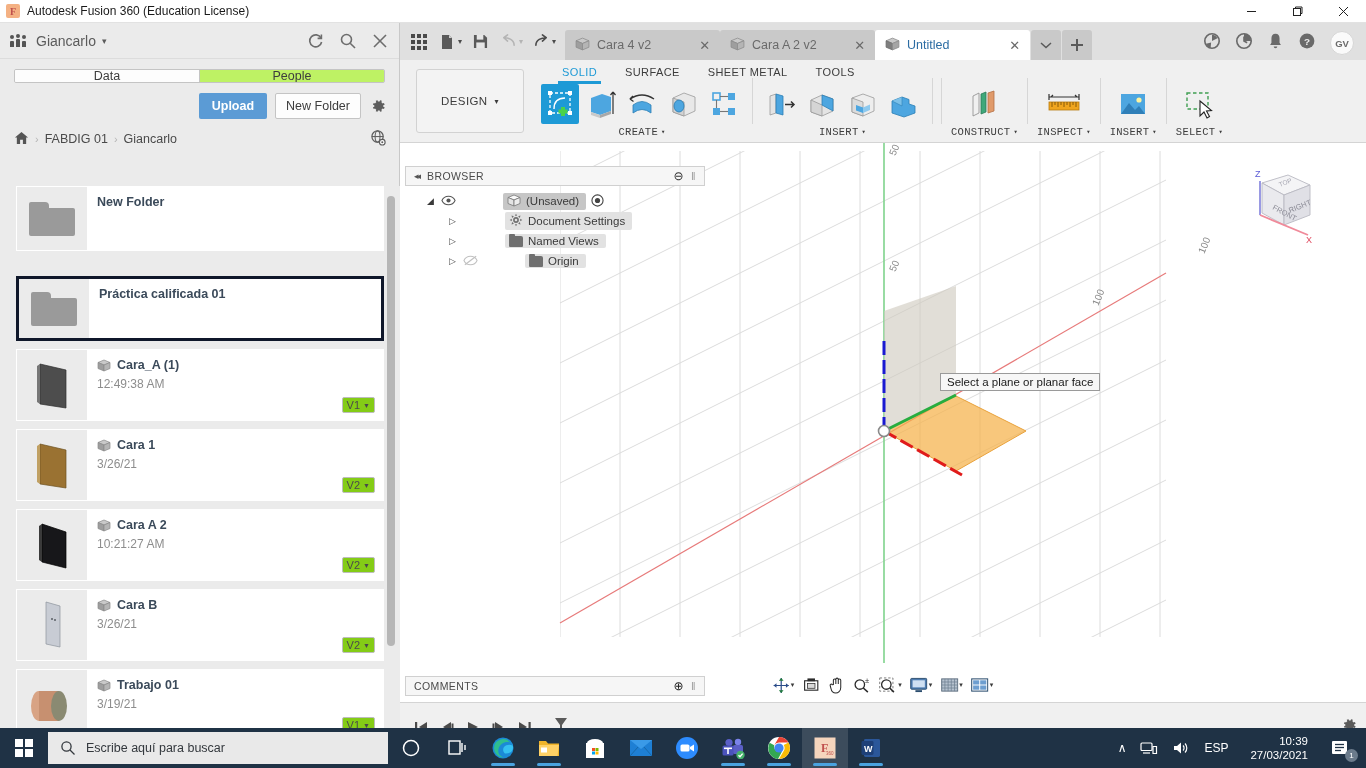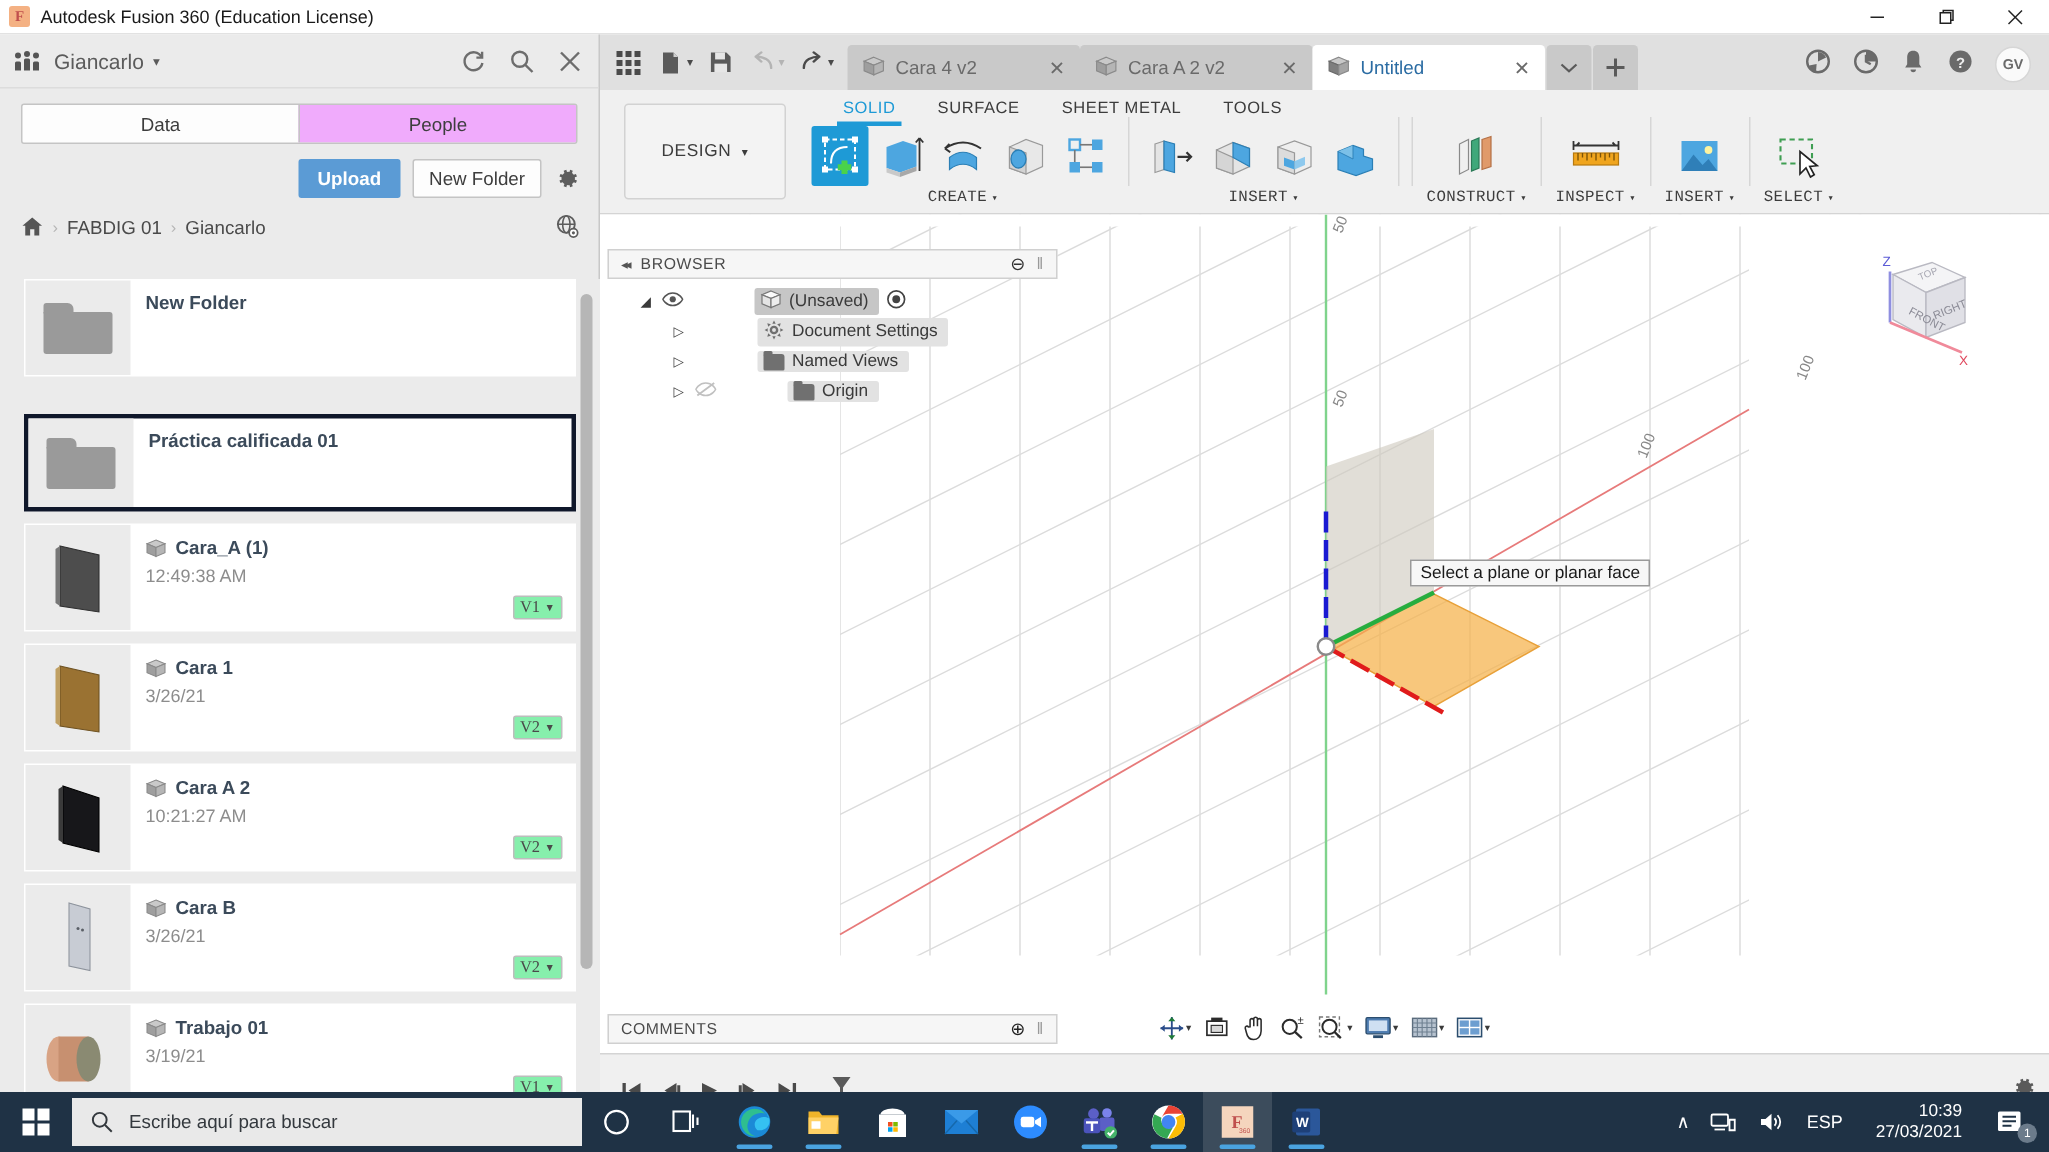--- a/index.html
+++ b/index.html
@@ -57,26 +57,26 @@
   }
   .dp-people-icon i:nth-of-type(1){ left:0; }
   .dp-people-icon i:nth-of-type(2){ left:6px; height:8px; }
   .dp-people-icon i:nth-of-type(3){ left:12px; }
   .dp-user { font-size: 14px; color: #5b5b5b; }
   .dp-caret { font-size: 9px; color: #5b5b5b; margin-left: 6px; }
   .dp-header-actions { margin-left: auto; display: flex; gap: 14px; align-items: center; }
   .dp-ic { color: #6d6d6d; display:flex; align-items:center; }
 
   .dp-tabs {
-    margin: 10px 14px 0 14px; display: flex; height: 27px;
+    margin: 10px 14px 0 14px; display: flex; height: 14px;
     border: 1px solid #c4c4c4; border-radius: 2px; overflow: hidden;
   }
   .dp-tab {
     flex: 1; display: flex; align-items: center; justify-content: center;
-    font-size: 12.5px; color: #3d3d3d; background: #f0abfc;
+    font-size: 12.5px; color: #3d3d3d; background: #bef264;
   }
   .dp-tab.active { background: #fdfdfd; }
   .dp-tab + .dp-tab { border-left: 1px solid #c4c4c4; }
 
   .dp-actions {
     display: flex; align-items: center; justify-content: flex-end;
     gap: 8px; padding: 10px 12px 0 0;
   }
   .btn-upload {
     background: #5b9bd5; color: #fff; font-size: 12.5px; font-weight: bold;
@@ -122,23 +122,23 @@
     background: #9a9a9a; border-radius: 0 2px 2px 2px;
   }
   .dp-meta { flex: 1; padding: 8px 10px 0 10px; position: relative; }
   .dp-name {
     font-size: 12.5px; font-weight: bold; color: #3b4a5a;
     display: flex; align-items: center; gap: 6px;
   }
   .dp-date { font-size: 12px; color: #8d8d8d; margin-top: 5px; }
   .dp-ver {
     position: absolute; right: 8px; bottom: 7px;
-    border: 1px solid #bdbdbd; background: #86efac; border-radius: 2px;
+    border: 1px solid #bdbdbd; background: #84cc16; border-radius: 2px;
     font-size: 11px; color: #4a4a4a; padding: 1px 4px;
-    display: flex; align-items: center; gap: 3px; font-family: Liberation Serif, serif;
+    display: flex; align-items: center; gap: 3px;
   }
   .dp-ver .cv { font-size: 7px; }
   .cube-mini { width: 14px; height: 13px; }
   .dp-scroll {
     position: absolute; right: 5px; top: 10px; width: 8px; height: 450px;
     background: #b6b6b6; border-radius: 4px;
   }
 
   
   .fusion {

